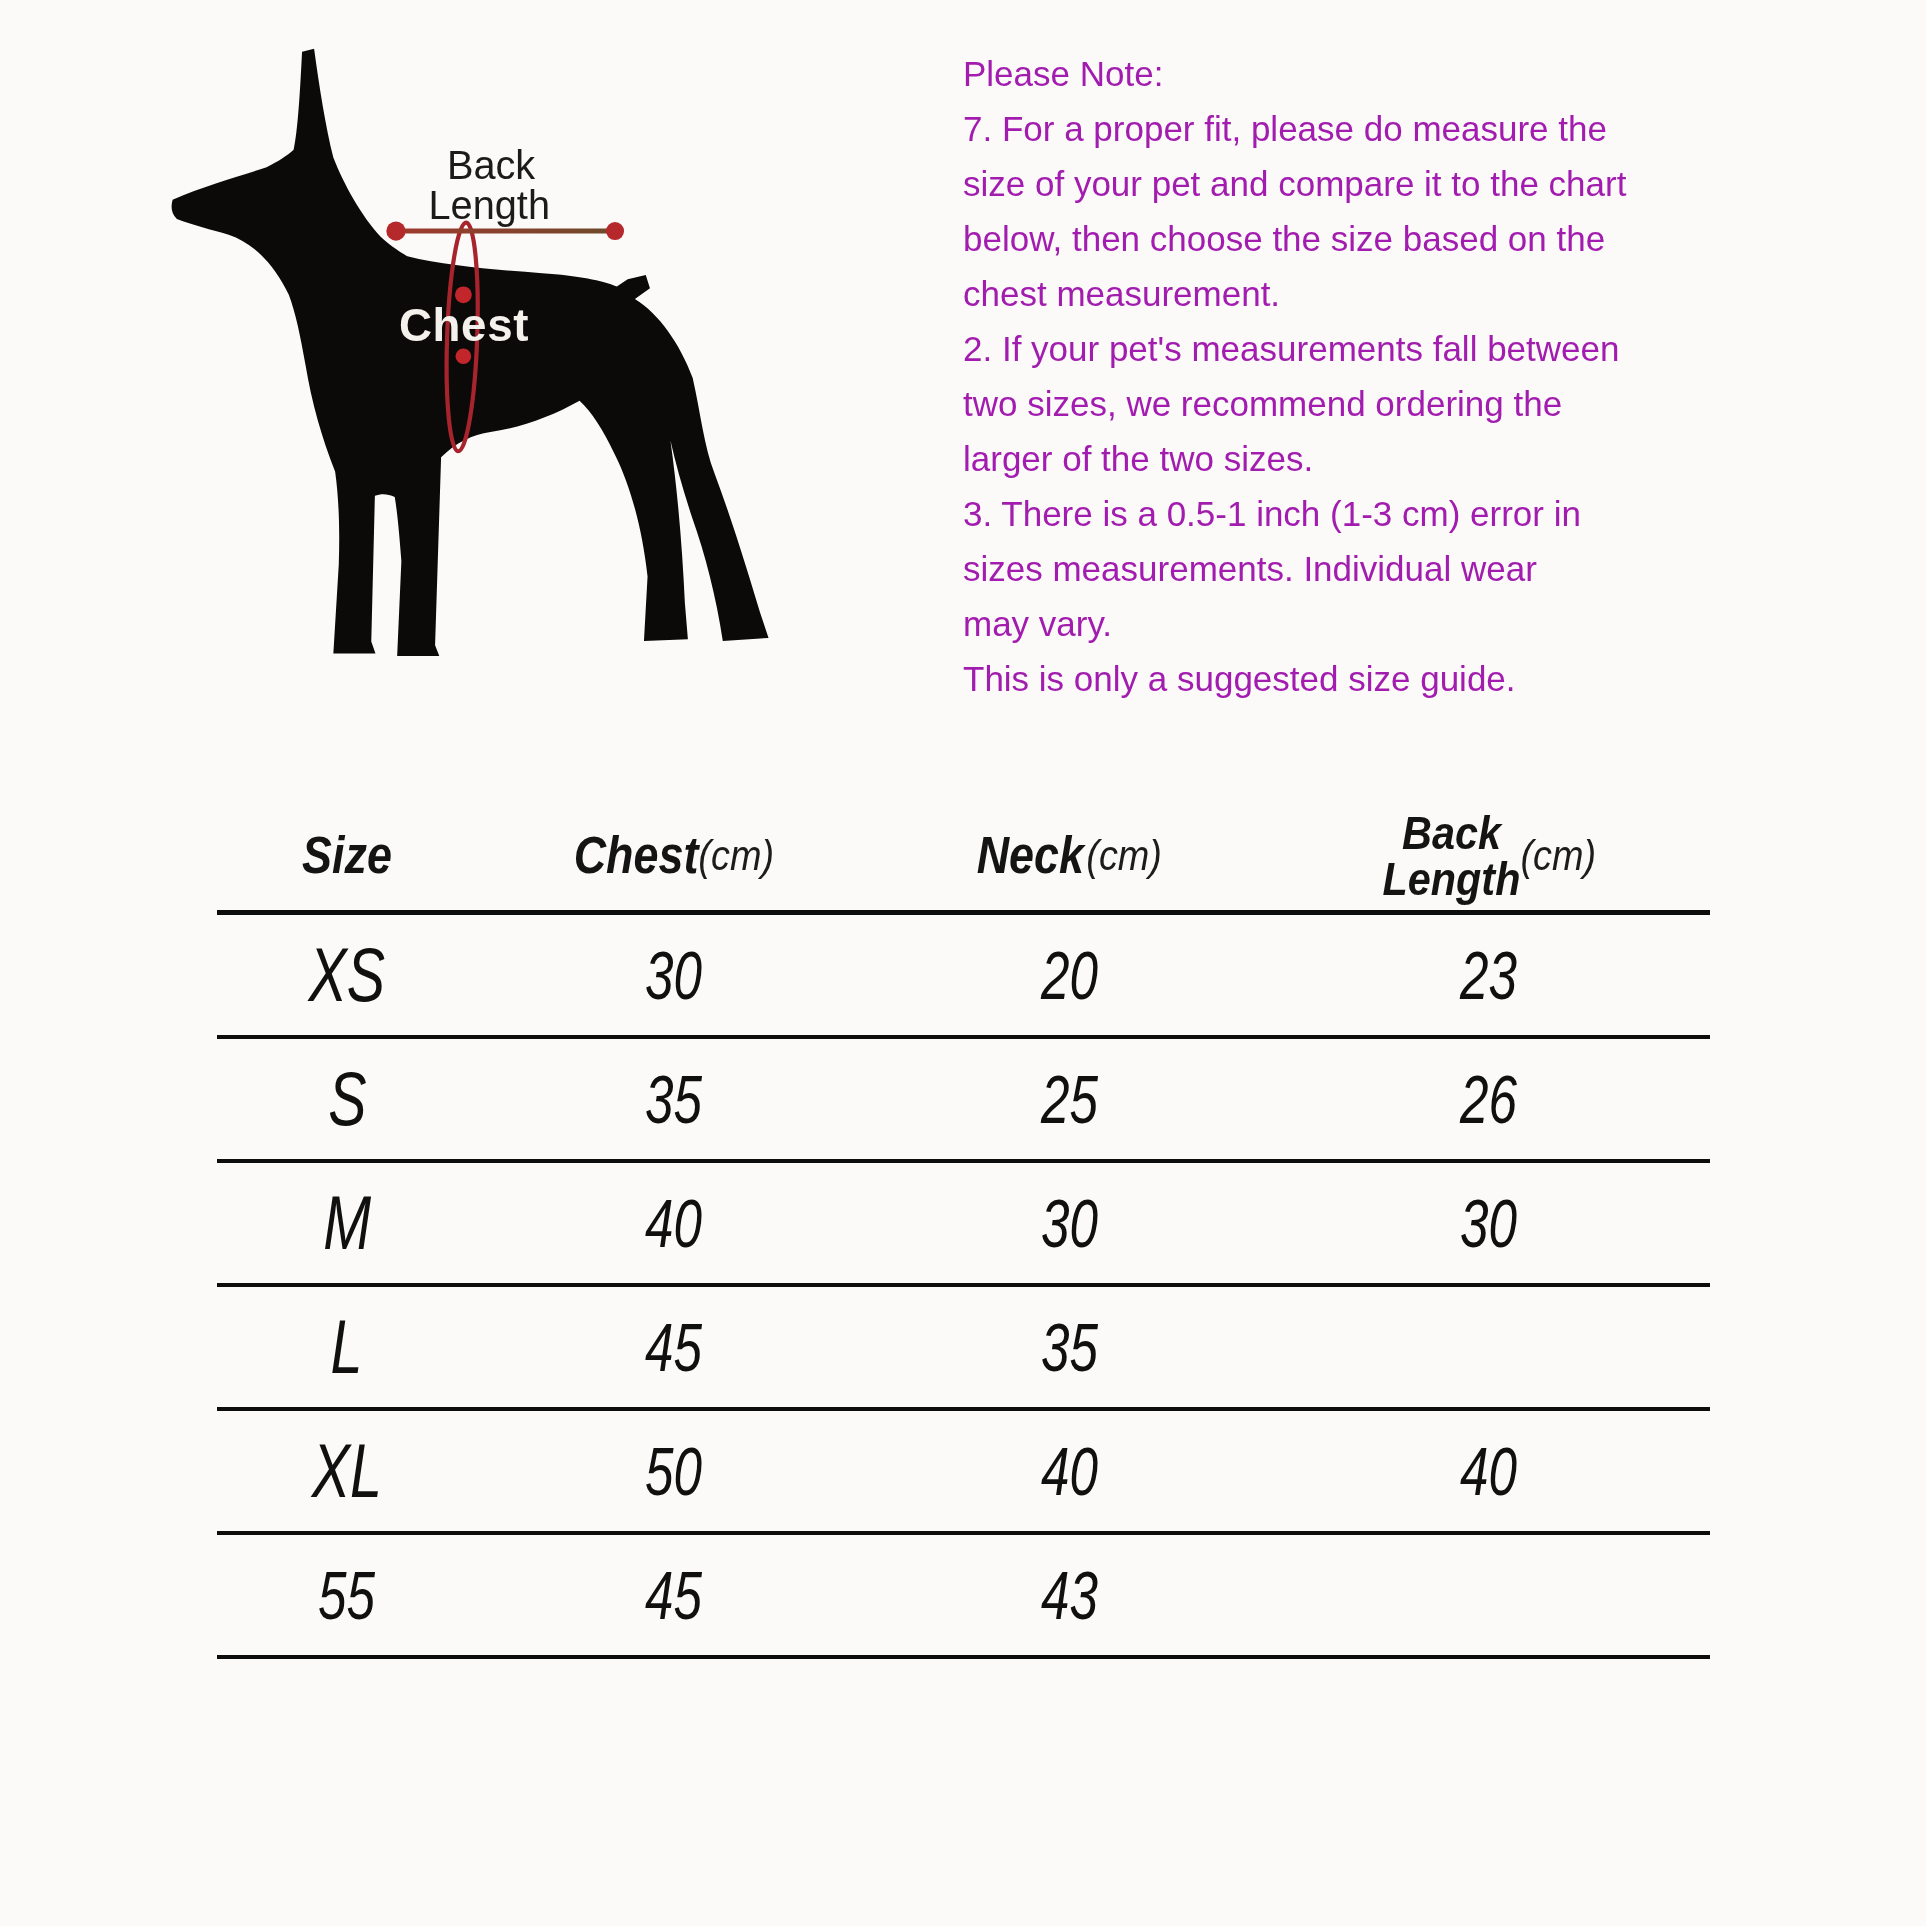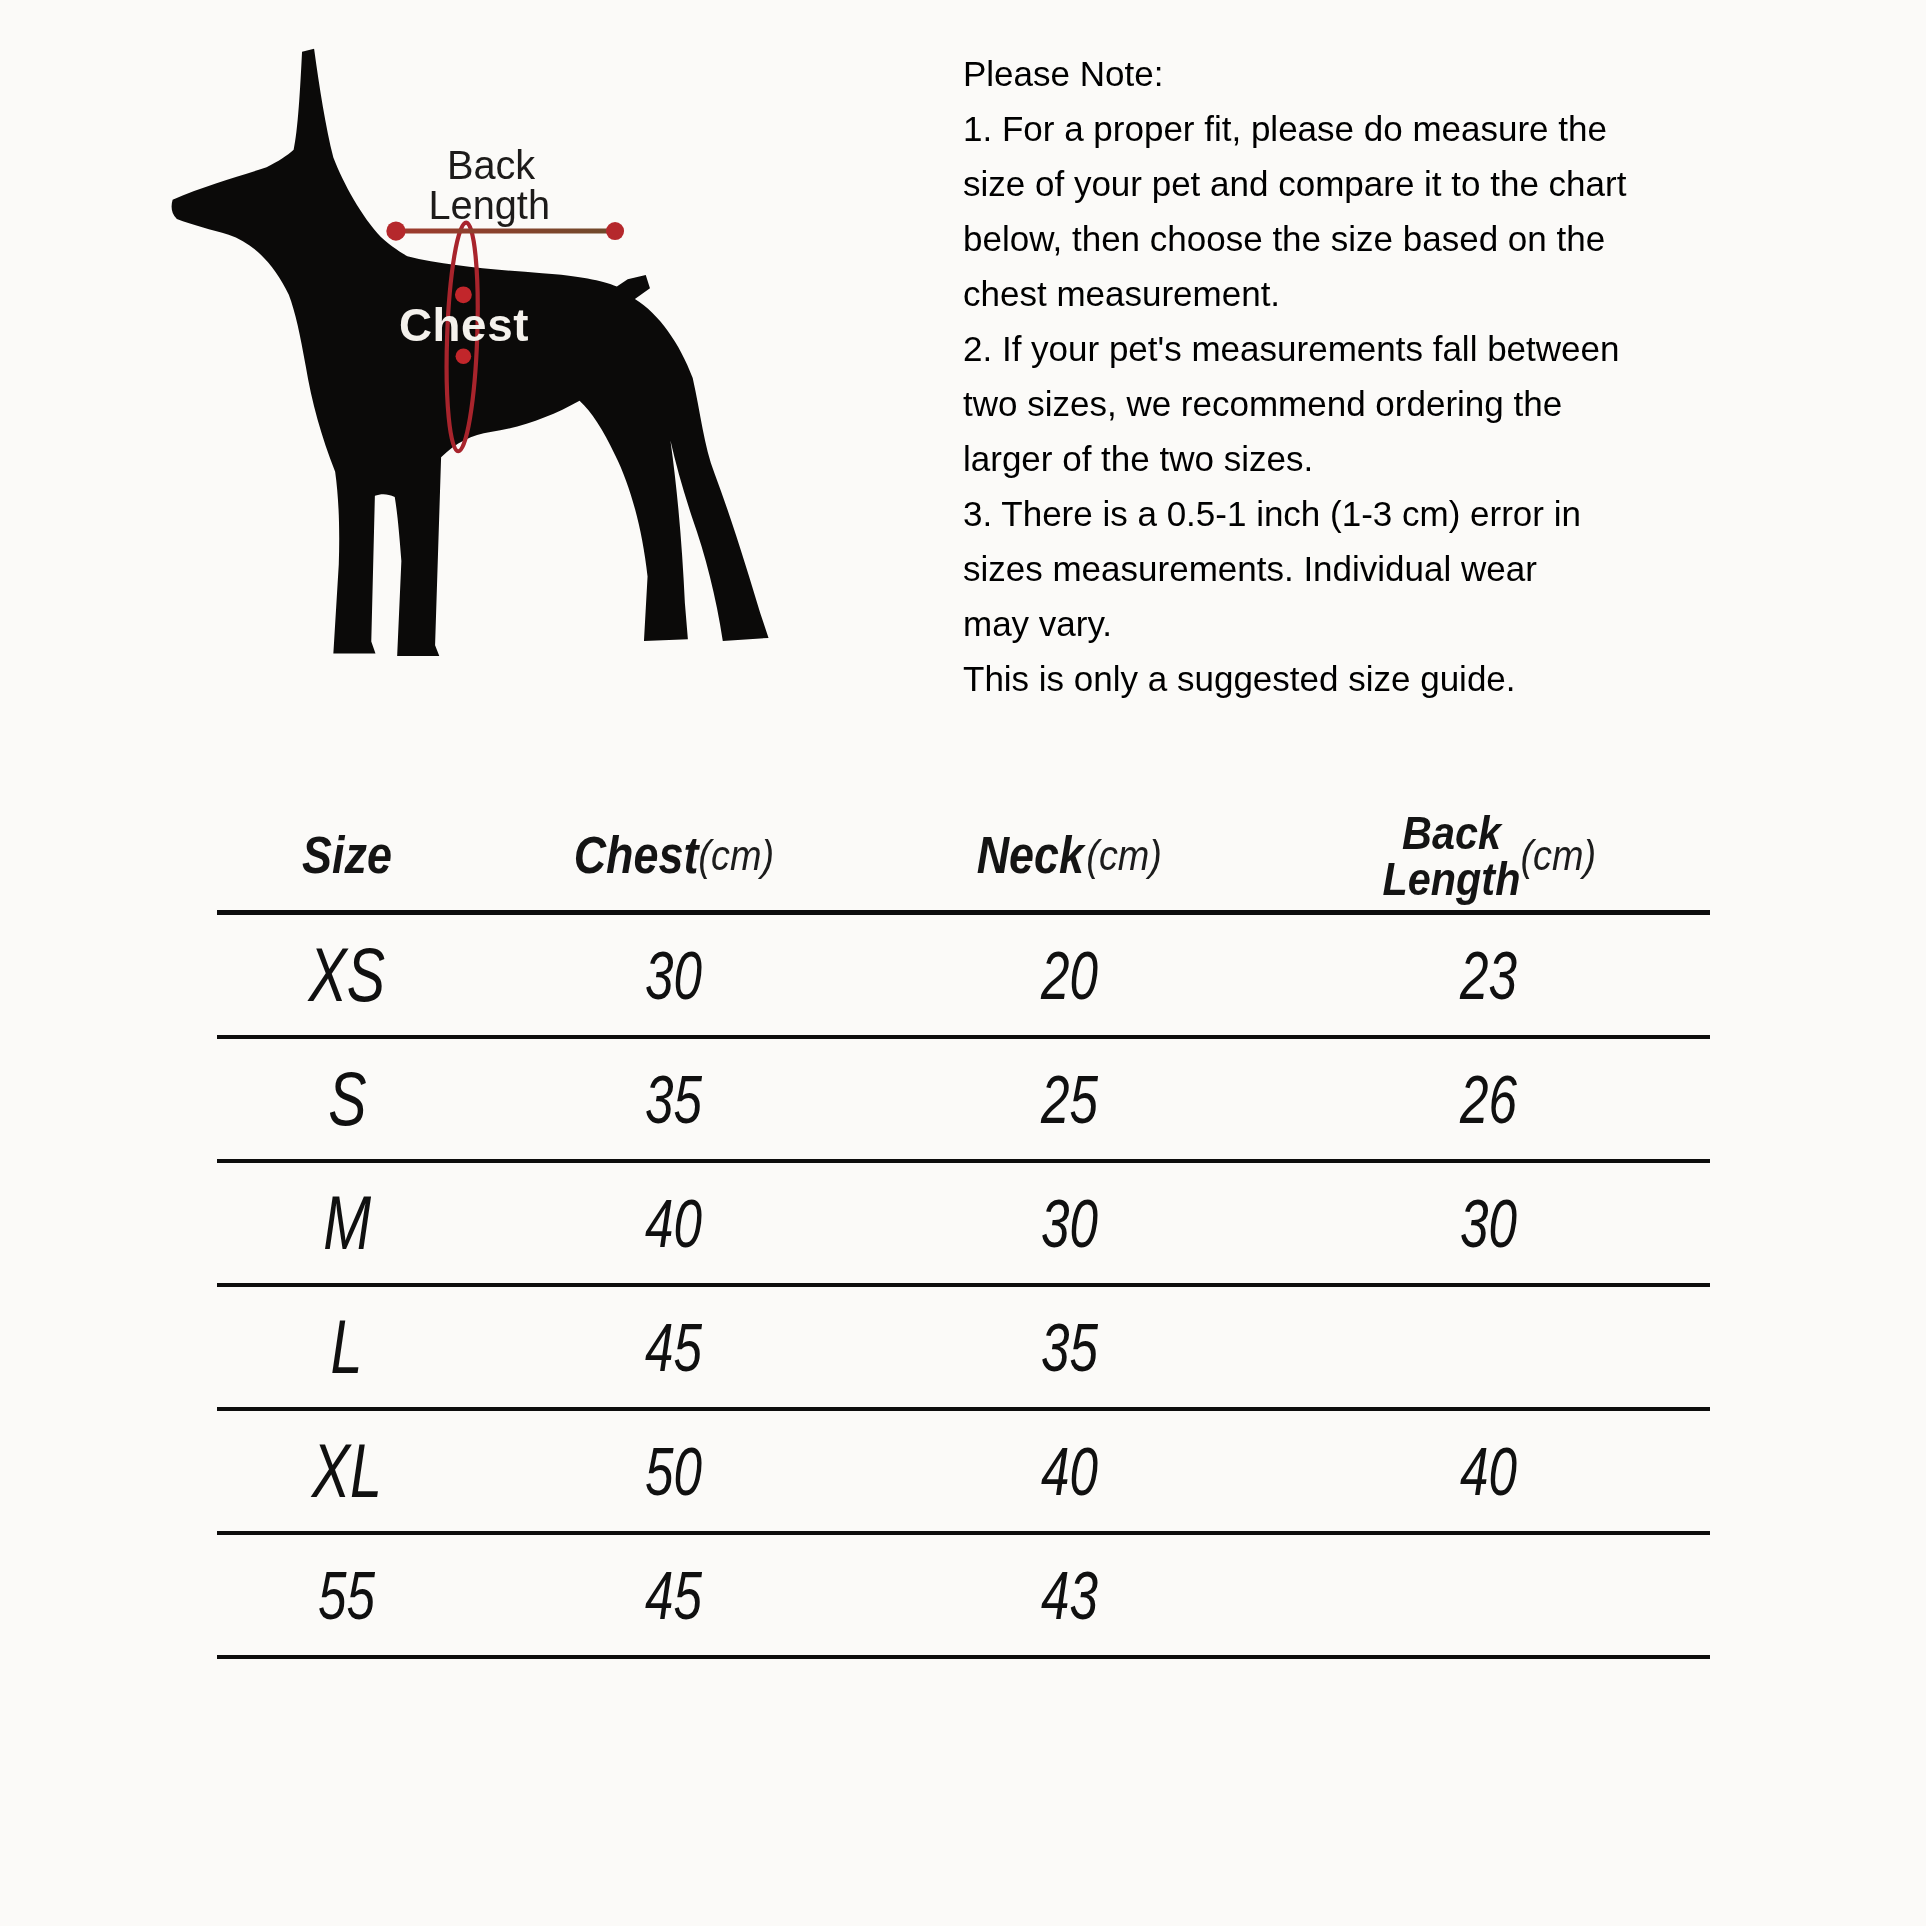--- a/index.html
+++ b/index.html
@@ -40,21 +40,21 @@
   .notes {
     position: absolute;
     left: 963px;
     top: 46px;
     width: 807px;
   }
   .note-line {
     font-size: 35px;
     line-height: 55px;
     white-space: nowrap;
-    color: #000000;
+    color: #a21caf;
   }
 
   
   .size-table {
     position: absolute;
     left: 217px;
     top: 801px;
     width: 1493px;
   }
   .t-row {
@@ -154,21 +154,21 @@
       <circle cx="751" cy="324" r="15" fill="#b5282c"></circle>
 
       <text class="backlength-label" x="545" y="238" text-anchor="middle">Back</text>
       <text class="backlength-label" x="542" y="304" text-anchor="middle">Length</text>
       <text class="chest-label-text" x="500" y="507" text-anchor="middle" fill="#f4f1ec">Chest</text>
     </svg>
   </div>
 
   <div class="notes">
     <div class="note-line">Please Note:</div>
-    <div class="note-line">1. For a proper fit, please do measure the</div>
+    <div class="note-line">7. For a proper fit, please do measure the</div>
     <div class="note-line">size of your pet and compare it to the chart</div>
     <div class="note-line">below, then choose the size based on the</div>
     <div class="note-line">chest measurement.</div>
     <div class="note-line">2. If your pet's measurements fall between</div>
     <div class="note-line">two sizes, we recommend ordering the</div>
     <div class="note-line">larger of the two sizes.</div>
     <div class="note-line">3. There is a 0.5-1 inch (1-3 cm) error in</div>
     <div class="note-line">sizes measurements. Individual wear</div>
     <div class="note-line">may vary.</div>
     <div class="note-line">This is only a suggested size guide.</div>

